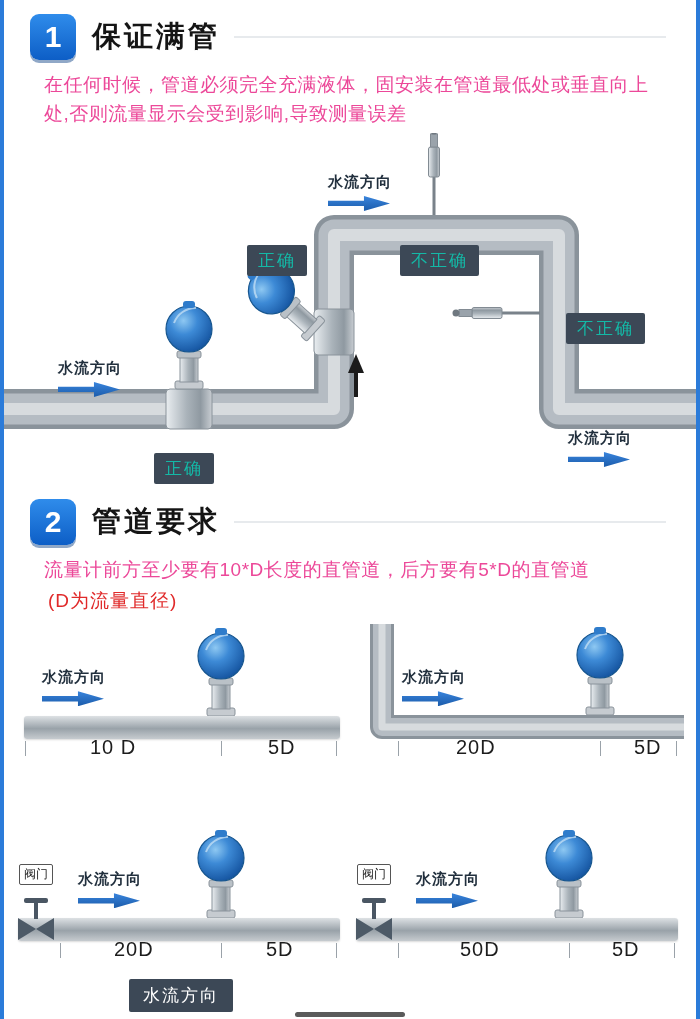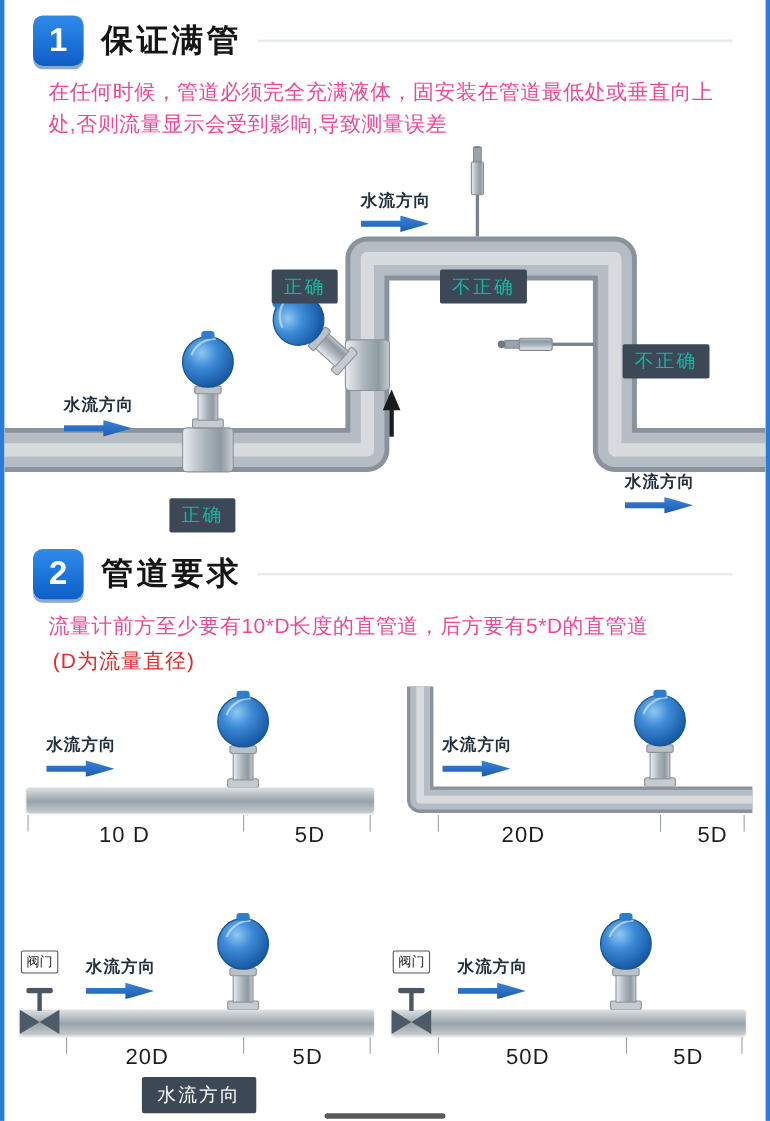--- a/index.html
+++ b/index.html
@@ -28,21 +28,21 @@
   .po2{fill:none;stroke:#8a939b;stroke-width:24;stroke-linejoin:round}
   .pm2{fill:none;stroke:#b5bcc3;stroke-width:18;stroke-linejoin:round}
   .ph2{fill:none;stroke:#d7dbde;stroke-width:7;stroke-linejoin:round}
   .grid{display:grid;grid-template-columns:1fr 1fr;gap:12px 8px;padding:0 12px;margin-top:10px}
   .cell{position:relative;height:190px}
   .mini-pipe{position:absolute;top:92px;height:23px;border-radius:3px;
              background:linear-gradient(180deg,#dde1e4,#99a2a9 55%,#c6cbcf);box-shadow:0 1px 2px rgba(0,0,0,.15)}
   .mini-meter{position:absolute;width:80px;height:92px;z-index:2}
   .elbow-svg{position:absolute;left:0;top:0}
   .tick{position:absolute;top:117px;width:1px;height:15px;background:#9aa2a9}
-  .dim{position:absolute;top:124px;font-size:20px;color:#1d1d1d;letter-spacing:1px;white-space:nowrap}
+  .dim{position:absolute;top:112px;font-size:20px;color:#1d1d1d;letter-spacing:1px;white-space:nowrap}
   .cap{position:absolute;bottom:4px;left:50%;transform:translateX(-50%);background:#3c4856;color:#fff;
        font-size:17px;padding:5px 14px;border-radius:2px;letter-spacing:2px;white-space:nowrap}
   .valve-label{position:absolute;border:1px solid #555;background:#fff;color:#222;font-size:12px;
                padding:1px 4px;border-radius:2px;z-index:2;white-space:nowrap}
   .valve-svg{position:absolute;width:40px;height:42px;z-index:2}
   .bottom-nub{position:absolute;bottom:2px;left:50%;transform:translateX(-50%);width:110px;height:5px;
               background:#5a5a5a;border-radius:3px}
 </style>
 </head>
 <body>

